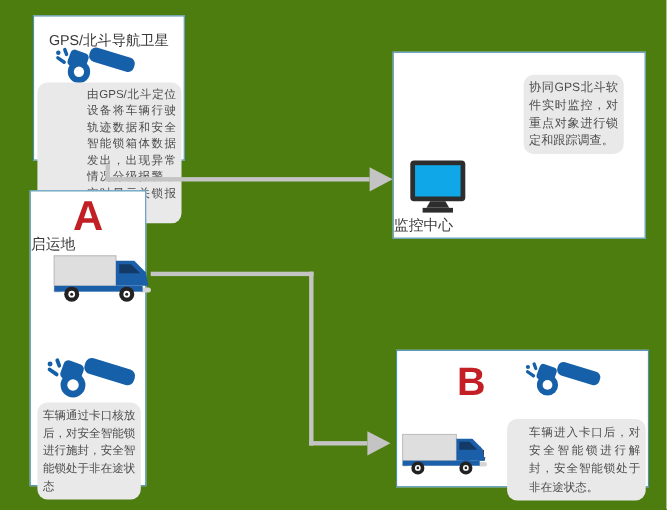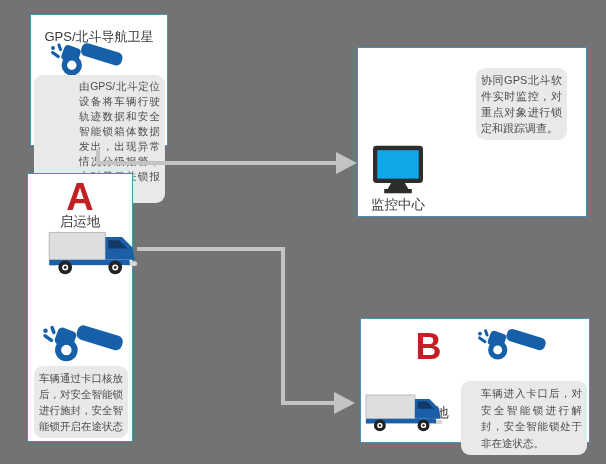--- a/index.html
+++ b/index.html
@@ -1,38 +1,38 @@
 <!DOCTYPE html>
 <html><head>
 <meta charset="utf-8">
 <style>
   html,body{margin:0;padding:0;background:#ffffff;}
   .canvas{
-    position:relative;width:606px;height:464px;background:#737373;
+    position:relative;width:606px;height:464px;background:#4d7c0f;
     font-family:"Liberation Sans","DejaVu Sans",sans-serif;
     color:#3a3a3a;overflow:hidden;
   }
   .panel{
     position:absolute;background:#ffffff;
     border:1px solid #4a90b5;box-sizing:border-box;
   }
   
   .panel-gps{left:30px;top:14px;width:138px;height:132px;}
   .panel-monitor{left:357px;top:47px;width:230px;height:170px;}
   .panel-a{left:27px;top:173px;width:106px;height:269px;}
   .panel-b{left:360px;top:318px;width:230px;height:125px;}
 
   .bubble{
     position:absolute;background:#e9e9e9;border-radius:9px;
     color:#4d4d4d;padding:4px 5px;box-sizing:border-box;
     text-align:justify;
   }
   .panel-title{position:absolute;width:100%;text-align:center;font-size:13px;color:#3a3a3a;}
   .big-letter{position:absolute;color:#c32026;font-weight:600;line-height:1;}
-  .place-label{position:absolute;text-align:center;font-size:13.5px;color:#3a3a3a;}
+  .place-label{position:absolute;font-size:13.5px;color:#3a3a3a;}
 
   
   .gps-title{top:13px;}
   .gps-sat{position:absolute;left:15px;top:26px;width:86px;height:36px;}
   .gps-bubble{left:3px;right:2px;top:60px;font-size:10.5px;line-height:15px;padding-left:45px;}
 
   
   .mon-bubble{left:118px;top:20px;width:91px;font-size:11px;line-height:16px;}
   .mon-icon{position:absolute;left:14px;top:97px;width:52px;height:50px;}
   .mon-label{left:0;top:148px;width:80px;}
@@ -129,21 +129,21 @@
           <rect x="43" y="1" width="54" height="17" rx="7" transform="rotate(17 43 1)"></rect>
           <rect x="16" y="7" width="22" height="20" rx="5" transform="rotate(20 27 17)"></rect>
           <circle cx="28" cy="31" r="13"></circle>
           <circle cx="28" cy="31" r="6" fill="#ffffff"></circle>
           <rect x="3" y="12" width="13" height="4" rx="2" transform="rotate(35 3 12)"></rect>
           <rect x="9" y="4" width="4" height="10" rx="2" transform="rotate(-20 9 4)"></rect>
           <circle cx="4" cy="9" r="2.6"></circle>
         </g>
       </svg>
     </div>
-    <div class="bubble a-bubble">车辆通过卡口核放后，对安全智能锁进行施封，安全智能锁开启在途状态</div>
+    <div class="bubble a-bubble">车辆通过卡口核放后，对安全智能锁进行施封，安全智能锁处于非在途状态</div>
   </div>
 
   <div class="panel panel-b">
     <div class="big-letter b-letter">B</div>
     <div class="place-label b-label">抵运地</div>
     <div class="b-sat">
       <svg viewBox="0 0 100 46">
         <g fill="#1560a8">
           <rect x="43" y="1" width="54" height="17" rx="7" transform="rotate(17 43 1)"></rect>
           <rect x="16" y="7" width="22" height="20" rx="5" transform="rotate(20 27 17)"></rect>

